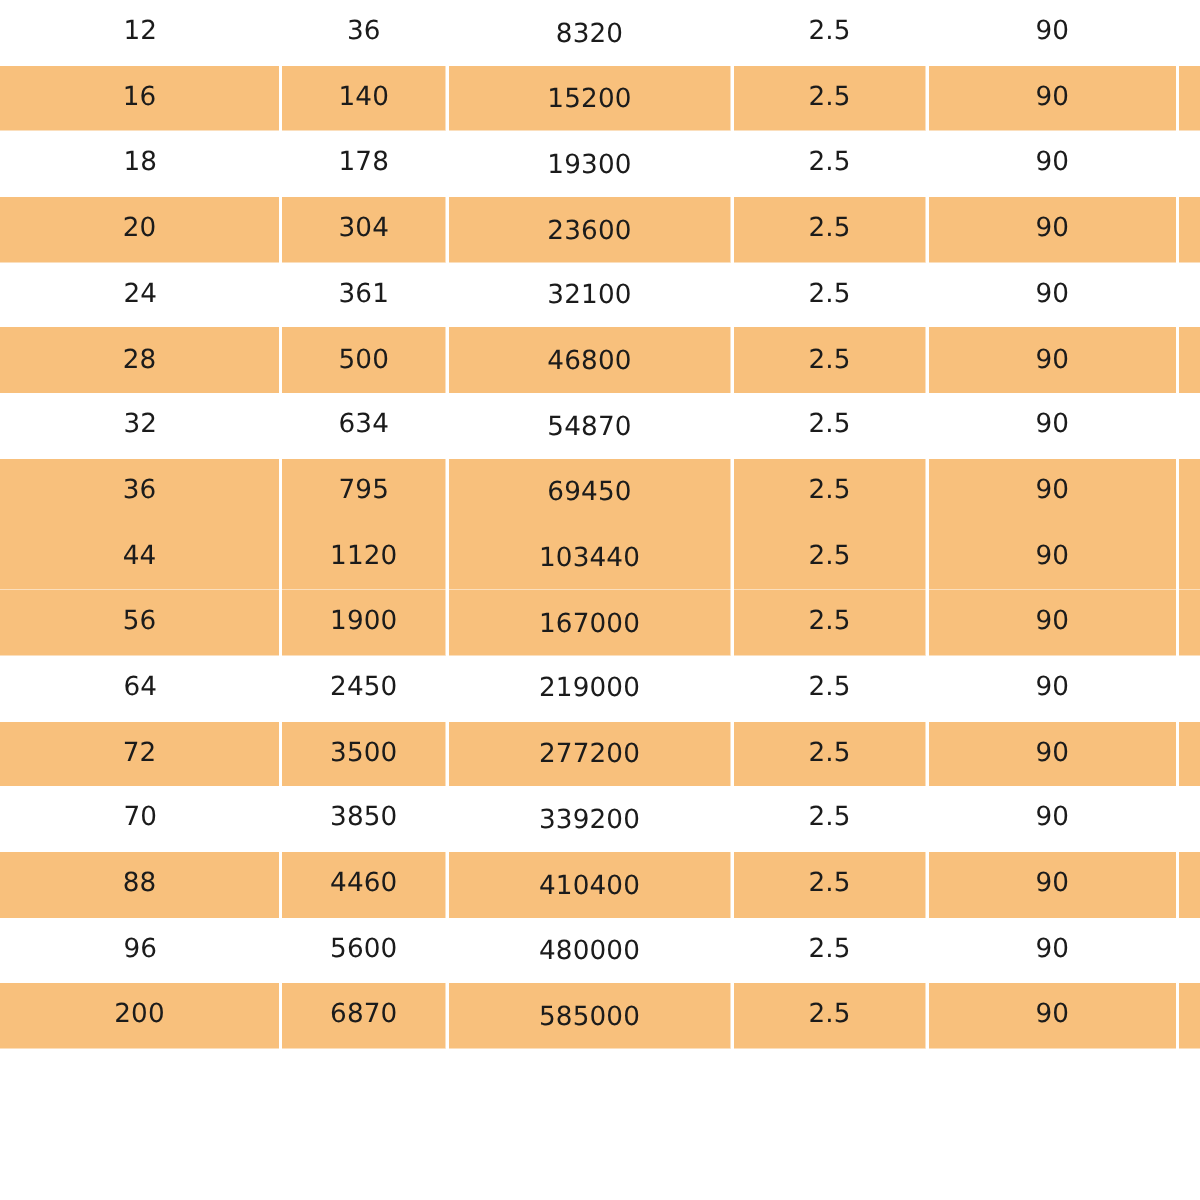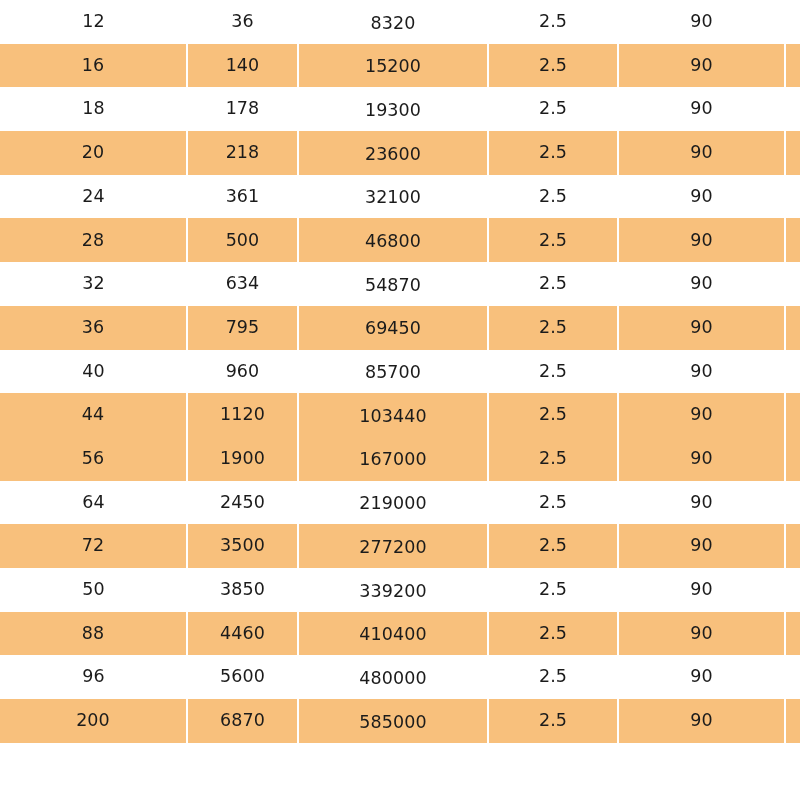--- a/index.html
+++ b/index.html
@@ -105,21 +105,21 @@
         <tr class="row-plain">
           <td class="col-1 fill"><span class="cell-text">18</span></td>
           <td class="col-2 fill"><span class="cell-text">178</span></td>
           <td class="col-3 fill"><span class="cell-text">19300</span></td>
           <td class="col-4 fill"><span class="cell-text">2.5</span></td>
           <td class="col-5 fill"><span class="cell-text">90</span></td>
           <td class="col-pad fill"></td>
         </tr>
         <tr class="row-striped">
           <td class="col-1 fill"><span class="cell-text">20</span></td>
-          <td class="col-2 fill"><span class="cell-text">218</span></td>
+          <td class="col-2 fill"><span class="cell-text">304</span></td>
           <td class="col-3 fill"><span class="cell-text">23600</span></td>
           <td class="col-4 fill"><span class="cell-text">2.5</span></td>
           <td class="col-5 fill"><span class="cell-text">90</span></td>
           <td class="col-pad fill"></td>
         </tr>
         <tr class="row-plain">
           <td class="col-1 fill"><span class="cell-text">24</span></td>
           <td class="col-2 fill"><span class="cell-text">361</span></td>
           <td class="col-3 fill"><span class="cell-text">32100</span></td>
           <td class="col-4 fill"><span class="cell-text">2.5</span></td>
@@ -143,28 +143,20 @@
           <td class="col-pad fill"></td>
         </tr>
         <tr class="row-striped">
           <td class="col-1 fill"><span class="cell-text">36</span></td>
           <td class="col-2 fill"><span class="cell-text">795</span></td>
           <td class="col-3 fill"><span class="cell-text">69450</span></td>
           <td class="col-4 fill"><span class="cell-text">2.5</span></td>
           <td class="col-5 fill"><span class="cell-text">90</span></td>
           <td class="col-pad fill"></td>
         </tr>
-        <tr class="row-plain">
-          <td class="col-1 fill"><span class="cell-text">40</span></td>
-          <td class="col-2 fill"><span class="cell-text">960</span></td>
-          <td class="col-3 fill"><span class="cell-text">85700</span></td>
-          <td class="col-4 fill"><span class="cell-text">2.5</span></td>
-          <td class="col-5 fill"><span class="cell-text">90</span></td>
-          <td class="col-pad fill"></td>
-        </tr>
         <tr class="row-striped">
           <td class="col-1 fill"><span class="cell-text">44</span></td>
           <td class="col-2 fill"><span class="cell-text">1120</span></td>
           <td class="col-3 fill"><span class="cell-text">103440</span></td>
           <td class="col-4 fill"><span class="cell-text">2.5</span></td>
           <td class="col-5 fill"><span class="cell-text">90</span></td>
           <td class="col-pad fill"></td>
         </tr>
         <tr class="row-striped">
           <td class="col-1 fill"><span class="cell-text">56</span></td>
@@ -184,21 +176,21 @@
         </tr>
         <tr class="row-striped">
           <td class="col-1 fill"><span class="cell-text">72</span></td>
           <td class="col-2 fill"><span class="cell-text">3500</span></td>
           <td class="col-3 fill"><span class="cell-text">277200</span></td>
           <td class="col-4 fill"><span class="cell-text">2.5</span></td>
           <td class="col-5 fill"><span class="cell-text">90</span></td>
           <td class="col-pad fill"></td>
         </tr>
         <tr class="row-plain">
-          <td class="col-1 fill"><span class="cell-text">50</span></td>
+          <td class="col-1 fill"><span class="cell-text">70</span></td>
           <td class="col-2 fill"><span class="cell-text">3850</span></td>
           <td class="col-3 fill"><span class="cell-text">339200</span></td>
           <td class="col-4 fill"><span class="cell-text">2.5</span></td>
           <td class="col-5 fill"><span class="cell-text">90</span></td>
           <td class="col-pad fill"></td>
         </tr>
         <tr class="row-striped">
           <td class="col-1 fill"><span class="cell-text">88</span></td>
           <td class="col-2 fill"><span class="cell-text">4460</span></td>
           <td class="col-3 fill"><span class="cell-text">410400</span></td>

